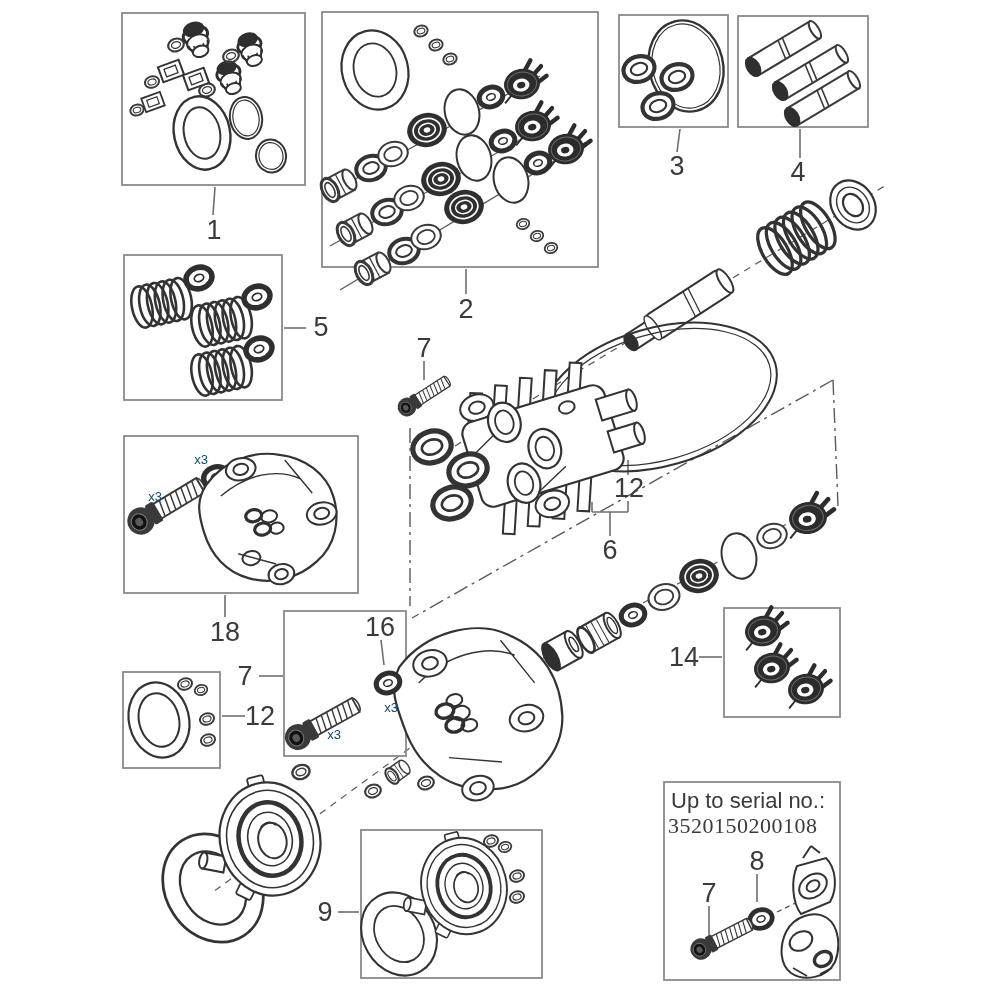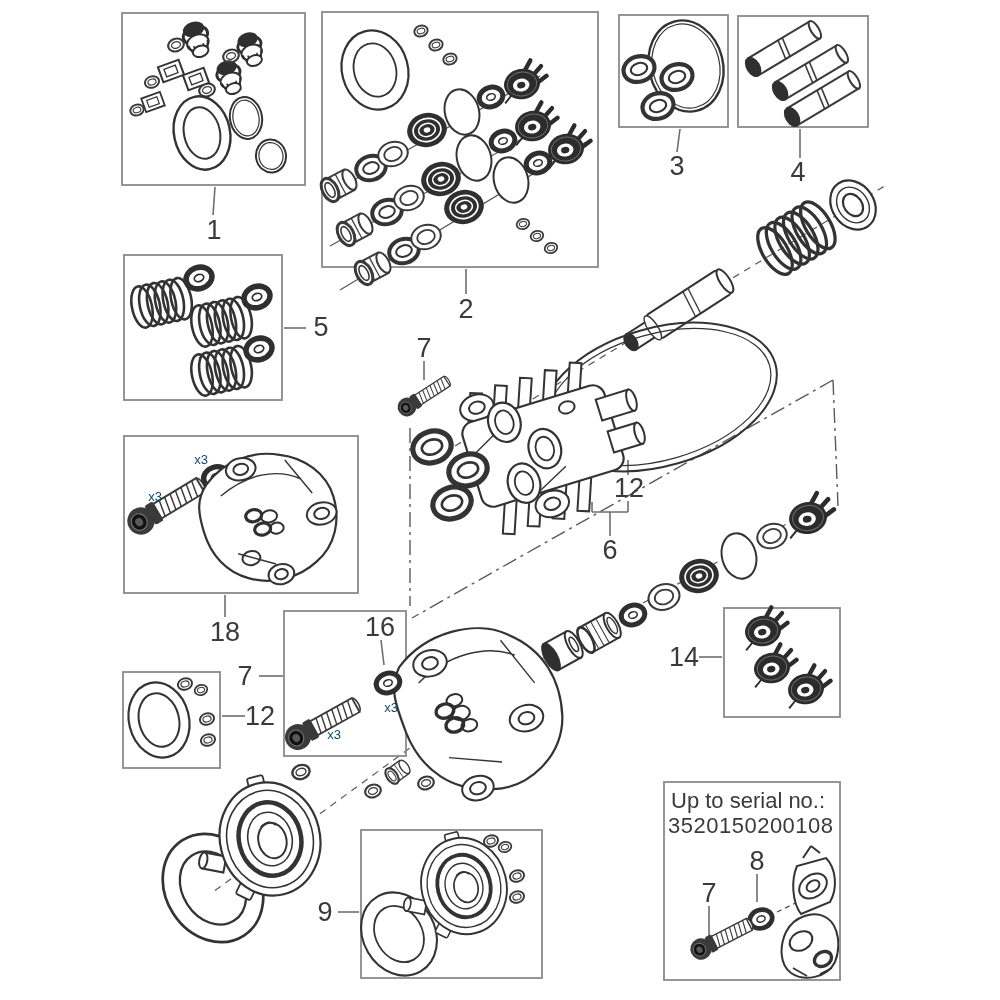--- a/index.html
+++ b/index.html
@@ -3,21 +3,21 @@
 <meta charset="utf-8">
 <style>
   html,body{margin:0;padding:0;background:#ffffff;}
   .stage{position:relative;width:1000px;height:1000px;background:#fff;overflow:hidden;
          font-family:"Liberation Sans",sans-serif;}
   .stage svg{position:absolute;left:0;top:0;}
   .lbl{position:absolute;transform:translate(-50%,-50%);font-size:27px;color:#3a3a3a;
        white-space:nowrap;line-height:1;user-select:none;}
   .lbl.small{font-size:13px;color:#0c4a6e;}
   .serial-line{position:absolute;font-size:22px;color:#3a3a3a;white-space:nowrap;line-height:1.1;}
-  .serial-line.num{letter-spacing:0.5px;}
+  .serial-line.num{letter-spacing:0.5px;font-family:Liberation Serif, serif;}
 </style>
 </head>
 <body>
 
 <div class="stage">
 
 <svg width="1000" height="1000" viewBox="0 0 1000 1000">
 <defs>
   <g id="ors" transform="rotate(-18)">
     <ellipse rx="8" ry="6.3" fill="none" stroke="#3a3a3a" stroke-width="2.2"></ellipse>

